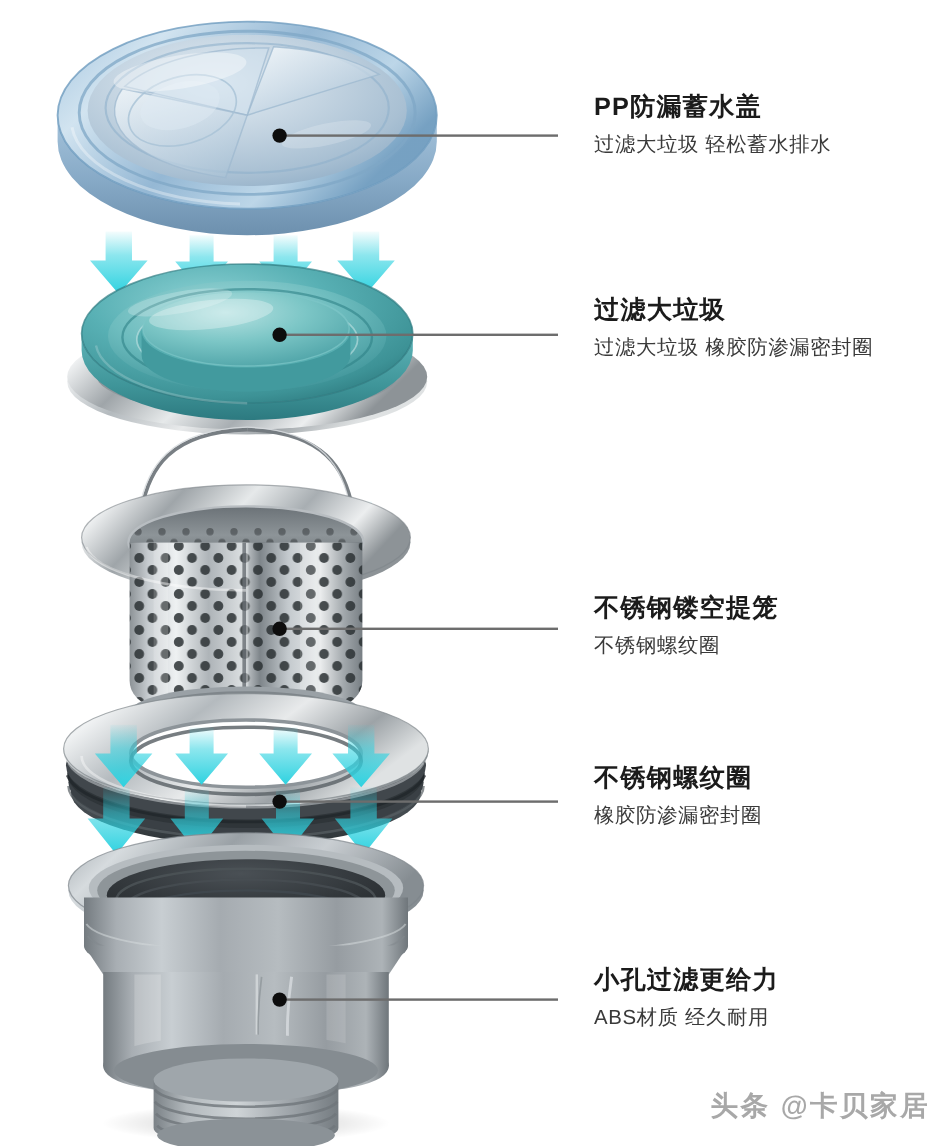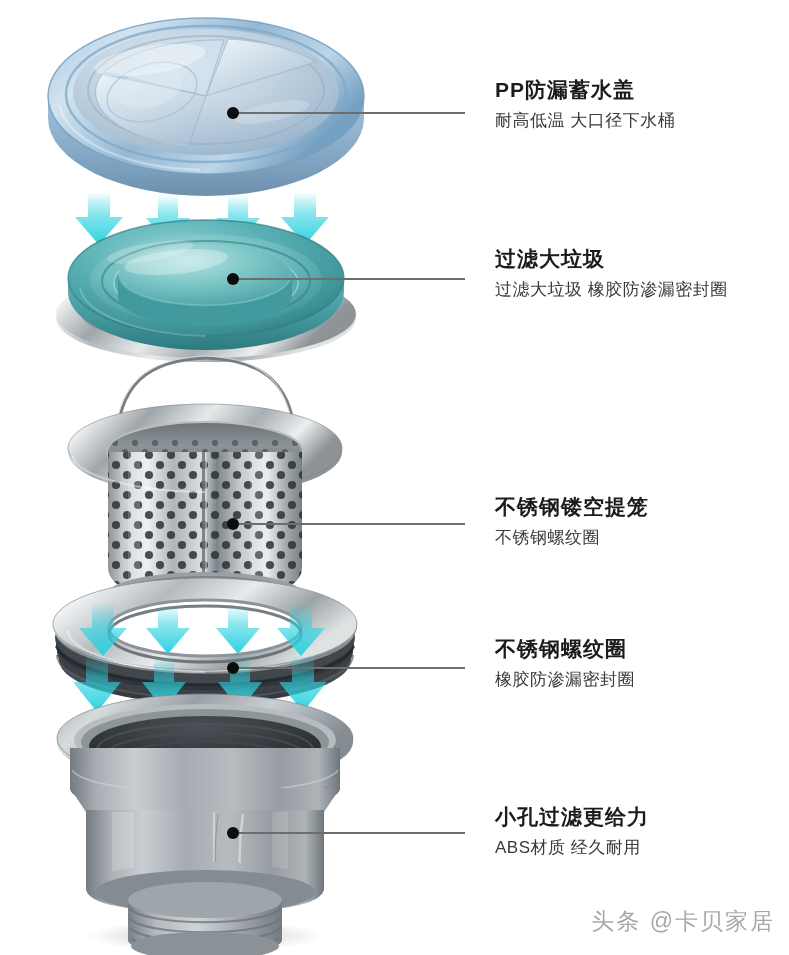--- a/index.html
+++ b/index.html
@@ -25,21 +25,21 @@
   
   .leader{position:absolute;height:2px;background:#6d6d6d;}
   .leader::before{
     content:"";position:absolute;left:-5px;top:-5px;
     width:12px;height:12px;border-radius:50%;background:#0d0d0d;
   }
 
   
   .watermark{
     position:absolute;right:14px;bottom:18px;
-    font-size:23px;font-weight:400;color:#9a9a9a;letter-spacing:2px;
+    font-size:23px;font-weight:700;color:#9a9a9a;letter-spacing:2px;
     opacity:.85;white-space:nowrap;
   }
 
   
   .art{position:absolute;left:0;top:0;width:789px;height:955px;}
 </style>
 </head>
 <body>
 
 <div class="stage">
@@ -393,21 +393,21 @@
   </svg>
 
   <div class="leader" style="left:232px;top:112px;width:233px;"></div>
   <div class="leader" style="left:232px;top:278px;width:233px;"></div>
   <div class="leader" style="left:232px;top:523px;width:233px;"></div>
   <div class="leader" style="left:232px;top:667px;width:233px;"></div>
   <div class="leader" style="left:232px;top:832px;width:233px;"></div>
 
   <div class="callout" style="top:78px;">
     <div class="title">PP防漏蓄水盖</div>
-    <div class="sub">耐高低温 大口径下水桶</div>
+    <div class="sub">过滤大垃圾 轻松蓄水排水</div>
   </div>
 
   <div class="callout" style="top:247px;">
     <div class="title">过滤大垃圾</div>
     <div class="sub">过滤大垃圾 橡胶防渗漏密封圈</div>
   </div>
 
   <div class="callout" style="top:495px;">
     <div class="title">不锈钢镂空提笼</div>
     <div class="sub">不锈钢螺纹圈</div>

